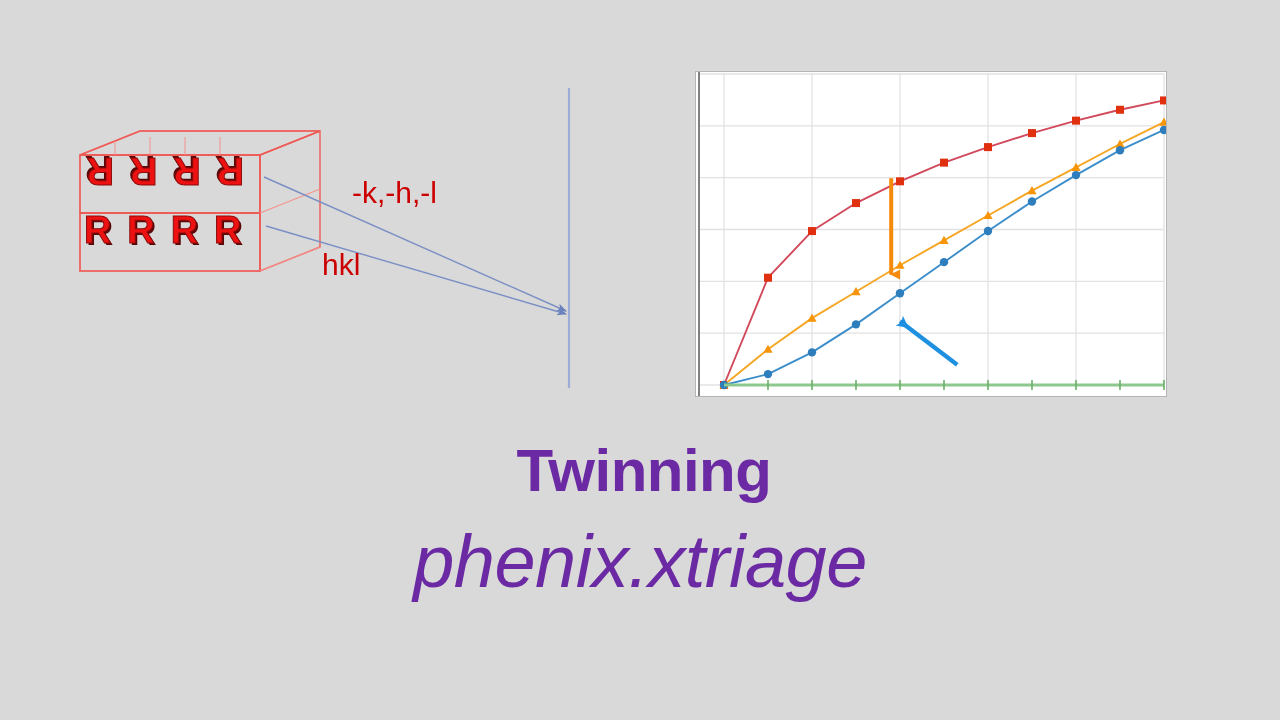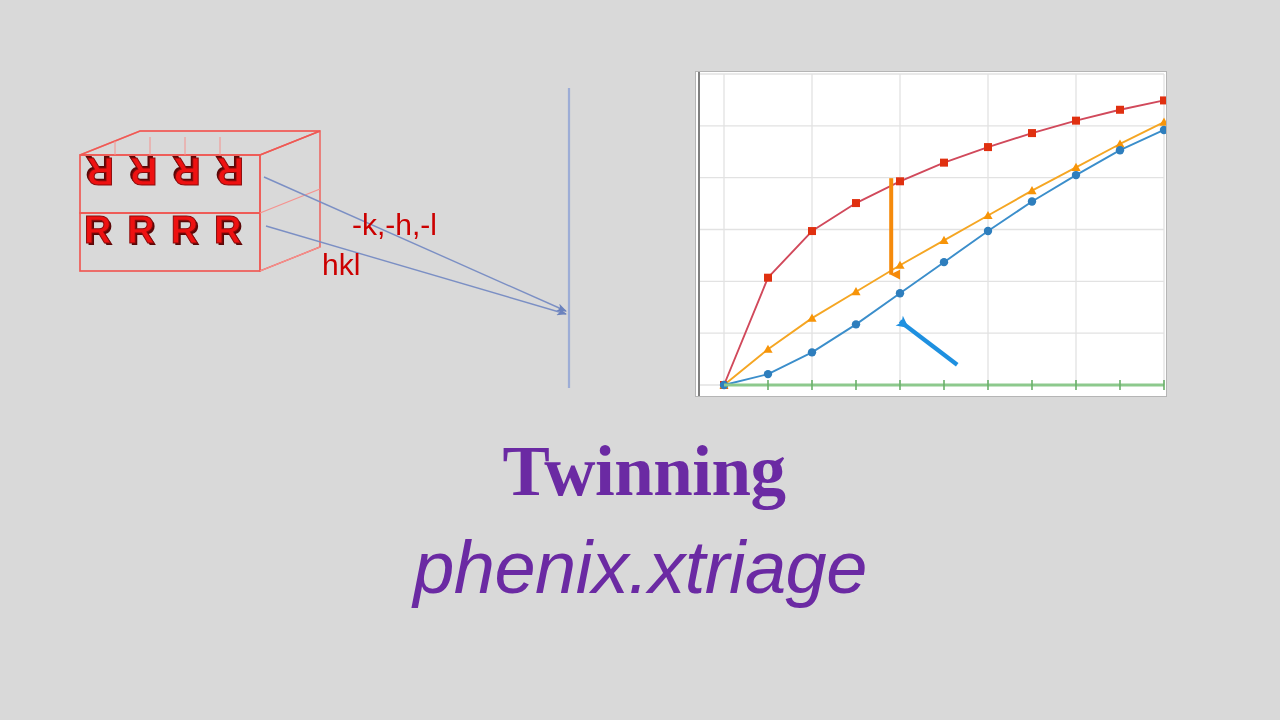--- a/index.html
+++ b/index.html
@@ -60,21 +60,21 @@
   }
 
   
   .index-label {
     position: absolute;
     color: #cc0000;
     font-family: "Liberation Sans", sans-serif;
     font-size: 30px;
     white-space: nowrap;
   }
-  #label-minus-khl { left: 352px; top: 176px; margin-top: 32px; }
+  #label-minus-khl { left: 352px; top: 176px; }
   #label-hkl { left: 282px; top: 248px; margin-left: 40px; }
 
   
   #rays-layer {
     position: absolute;
     left: 0; top: 0;
     width: 1280px;
     height: 720px;
     pointer-events: none;
   }
@@ -96,36 +96,36 @@
 
   
   #title-block {
     position: absolute;
     left: 0;
     top: 428px;
     width: 1280px;
     text-align: center;
   }
   #main-title {
-    font-family: Liberation Serif, serif;
+    font-family: Liberation Sans, sans-serif;
     font-weight: bold;
-    font-size: 71px;
+    font-size: 60px;
     color: #6b2aa3;
     line-height: 86px;
     letter-spacing: -0.5px;
     padding-left: 8px;
   }
   #sub-title {
     font-family: "Liberation Sans", sans-serif;
     font-style: italic;
     font-weight: normal;
     font-size: 74px;
     color: #6b2aa3;
     line-height: 92px;
-    margin-top: 8px;
+    margin-top: 2px;
     letter-spacing: -0.5px;
   }
 </style>
 </head>
 <body>
 
 <div id="slide">
 
   <div id="crystal-diagram">
     <svg width="320" height="180" viewBox="0 0 320 180">

